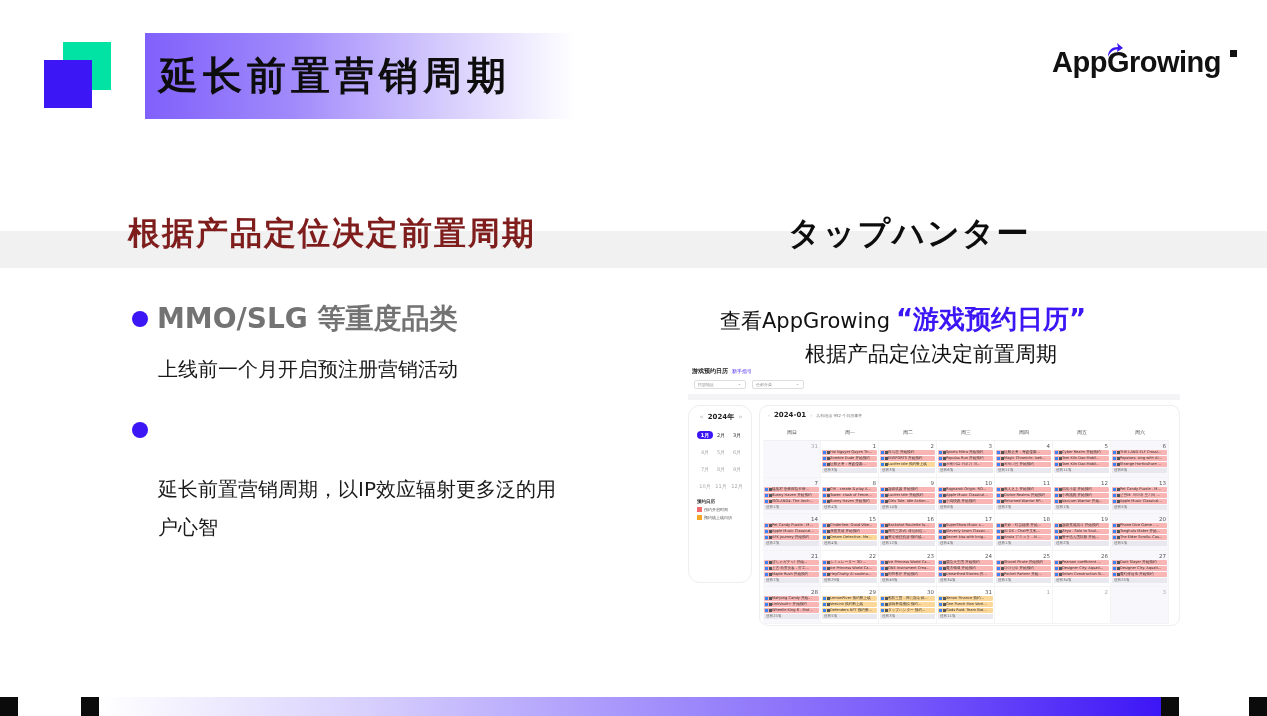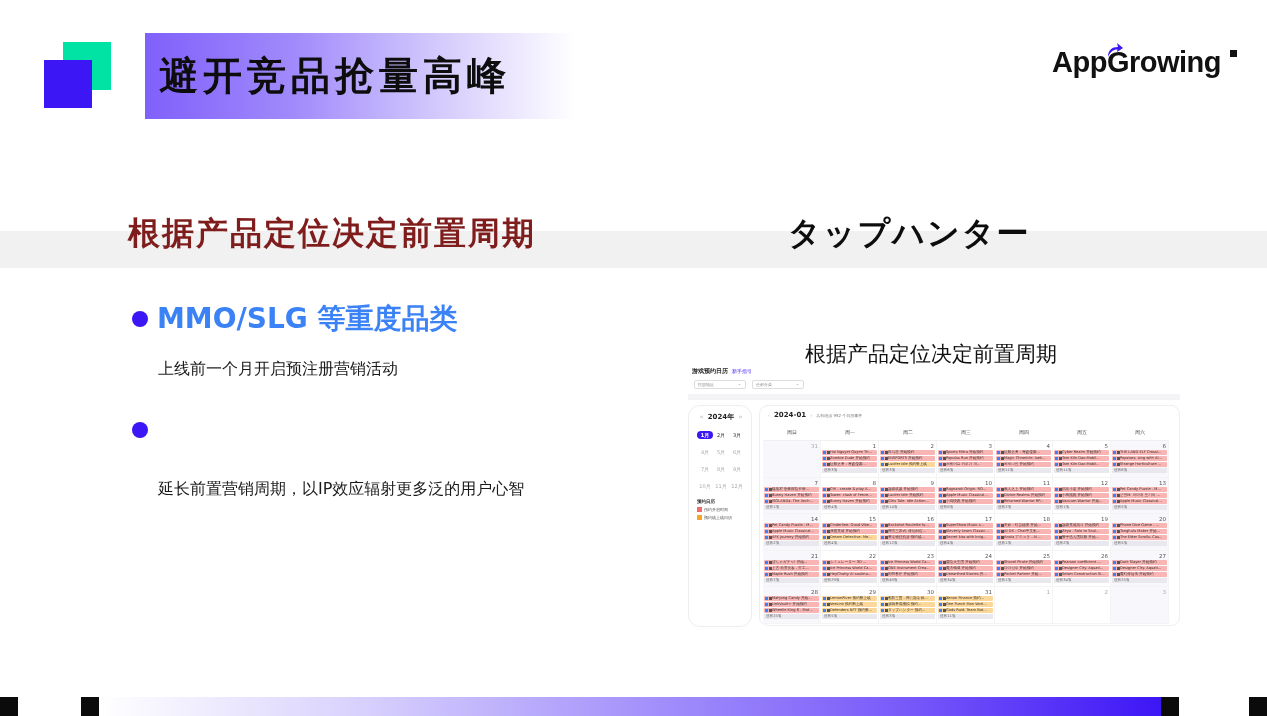--- a/index.html
+++ b/index.html
@@ -16,40 +16,40 @@
   .logo { position: absolute; left: 1040px; top: 42px; height: 40px; display: flex; align-items: center; margin-left: 12px; }
   .logo-text { font-family: "Liberation Sans", sans-serif; font-weight: bold; font-size: 29px; color: #111; letter-spacing: -0.5px; }
   .logo-g { color: #111; position: relative; }
   .logo-arrow { position: absolute; left: 1106px; top: 42px; width: 18px; height: 16px; }
   .logo-dot { position: absolute; left: 1230px; top: 50px; width: 7px; height: 7px; background: #111; }
 
   .band { position: absolute; left: 0; top: 231px; width: 1267px; height: 37px; background: #f1f1f1; }
   .heading-left { position: absolute; left: 128px; top: 212px; font-size: 32px; font-weight: bold; letter-spacing: 2px; color: #7f1d1d; }
   .heading-right { position: absolute; left: 788px; top: 212px; font-size: 32px; font-weight: bold; letter-spacing: 2px; color: #0d0d0d; }
 
-  .bullet { position: absolute; display: flex; align-items: center; color: #3b82f6; font-weight: bold; font-size: 28px; justify-content: flex-end; }
+  .bullet { position: absolute; display: flex; align-items: center; color: #737373; font-weight: bold; font-size: 28px; justify-content: flex-end; }
   .bullet .dot { width: 16px; height: 16px; border-radius: 50%; background: #3d16f6; margin-right: 9px; }
   .b1 { left: 132px; top: 300px; }
   .b2 { left: 132px; top: 422px; }
-  .desc { position: absolute; left: 158px; font-size: 16px; color: #1a1a1a; line-height: 38px; }
+  .desc { position: absolute; left: 158px; font-size: 20px; color: #1a1a1a; line-height: 38px; }
   .d1 { top: 350px; }
   .d2 { top: 470px; width: 410px; }
 
   .cta-line1 { position: absolute; left: 720px; top: 302px; font-size: 21px; color: #111; display: flex; align-items: baseline; }
   .cta-highlight { color: #3d16f6; font-weight: bold; font-size: 26px; margin-left: 6px; }
   .cta-line2 { position: absolute; left: 805px; top: 340px; font-size: 21px; color: #111; }
 
   
   .cal { position: absolute; left: 688px; top: 364px; width: 492px; height: 262px; background: #fff; font-size: 5px; color: #333; }
   .cal-title { position: absolute; left: 4px; top: 3px; font-size: 6px; font-weight: bold; color: #222; }
   .cal-title-link { color: #3d16f6; font-weight: normal; margin-left: 4px; font-size: 5px; }
   .cal-select { position: absolute; top: 16px; height: 9px; border: 1px solid #ddd; border-radius: 2px; font-size: 4px; color: #888; padding: 1px 3px; }
   .cal-select::after { content: "⌄"; position: absolute; right: 4px; top: 0px; font-size: 4px; }
   .cal-sep { position: absolute; left: 0; top: 30px; width: 492px; height: 6px; background: #f4f4f6; }
-  .cal-side { position: absolute; left: 0px; top: 41px; width: 64px; height: 222px; border: 1px solid #eee; border-radius: 12px; }
+  .cal-side { position: absolute; left: 0px; top: 41px; width: 64px; height: 178px; border: 1px solid #eee; border-radius: 12px; }
   .side-year { position: absolute; top: 6px; left: 0; width: 64px; text-align: center; font-size: 7px; font-weight: bold; color: #222; }
   .side-year .nav { color: #bbb; font-weight: normal; margin: 0 4px; }
   .months { position: absolute; top: 25px; left: 8px; width: 50px; display: grid; grid-template-columns: repeat(3, 16px); row-gap: 9px; }
   .months span { font-size: 5px; text-align: center; color: #aaa; height: 8px; line-height: 8px; }
   .months span.active { background: #3d16f6; color: #fff; border-radius: 5px; font-weight: bold; }
   .months span.dark { color: #333; }
   .legend { position: absolute; top: 93px; left: 8px; }
   .legend-title { font-size: 4.5px; font-weight: bold; color: #222; margin-bottom: 3px; }
   .legend-item { display: flex; align-items: center; font-size: 4px; color: #555; margin-bottom: 3px; }
   .legend-item i { width: 5px; height: 5px; margin-right: 2px; display: inline-block; }
@@ -80,21 +80,21 @@
   .bb-right2 { position: absolute; left: 1161px; top: 697px; width: 18px; height: 19px; background: #0b0b0b; }
   .bb-right { position: absolute; left: 1249px; top: 697px; width: 18px; height: 19px; background: #0b0b0b; }
 </style>
 </head>
 <body>
 
 <div class="deco-green"></div>
 <div class="deco-blue"></div>
 
 <div class="title-banner">
-  <span>避开竞品抢量高峰</span>
+  <span>延长前置营销周期</span>
 </div>
 
 <div class="logo">
   <span class="logo-text">App</span>
     <span class="logo-text logo-g">G</span>
     <span class="logo-text">rowing</span>
 </div>
 <svg class="logo-arrow" viewBox="0 0 18 16">
   <path d="M2 15 C2 8 6 5 12 5 L11 1 L17 6 L11 10 L11.5 7.5 C7 7.5 4 10 2 15 Z" fill="#3d16f6"></path>
 </svg>
@@ -109,20 +109,22 @@
   <span>MMO/SLG 等重度品类</span>
 </div>
 <div class="desc d1">上线前一个月开启预注册营销活动</div>
 
 <div class="bullet b2">
   <span class="dot"></span>
 </div>
 <div class="desc d2">延长前置营销周期，以IP效应辐射更多泛的用户心智</div>
 
 <div class="cta-line1">
+  <span>查看AppGrowing</span>
+  <span class="cta-highlight">“游戏预约日历”</span>
 </div>
 <div class="cta-line2">根据产品定位决定前置周期</div>
 
 <div class="cal">
   <div class="cal-title">
     <span>游戏预约日历</span><span class="cal-title-link">新手指引</span>
   </div>
   <div class="cal-select" style="left:6px;width:52px;">投放地区</div>
   <div class="cal-select" style="left:64px;width:52px;">全部分类</div>
   <div class="cal-sep"></div>

